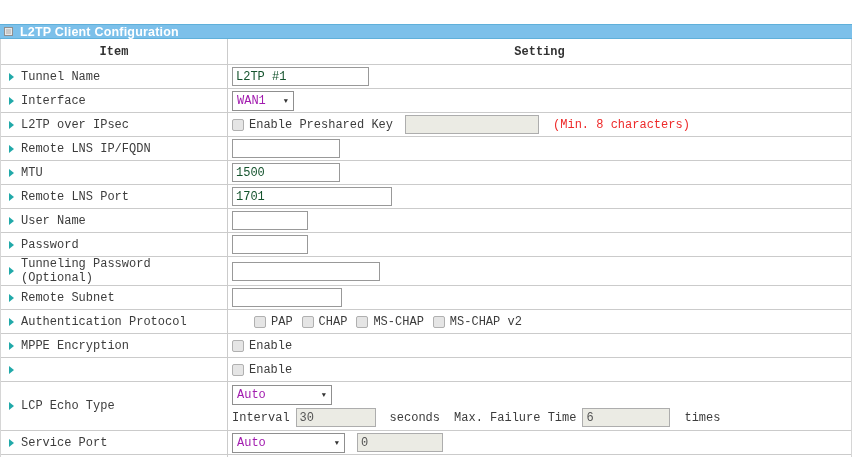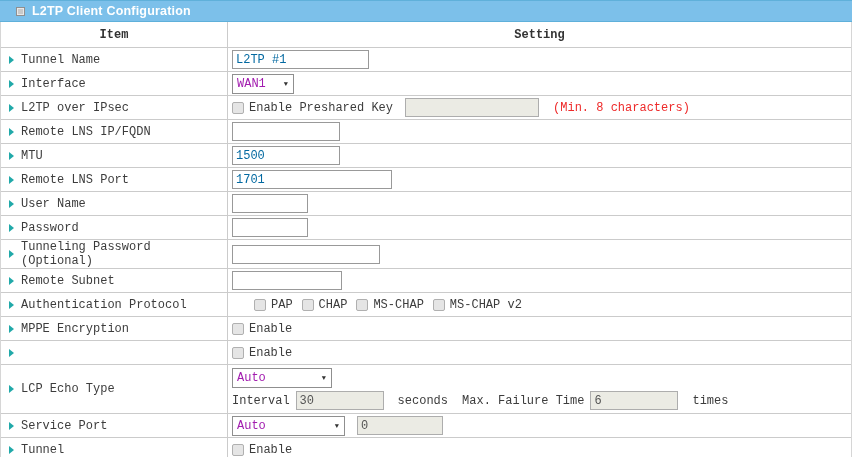--- a/index.html
+++ b/index.html
@@ -7,27 +7,28 @@
   body {
     font-family: "Liberation Sans", "DejaVu Sans", sans-serif;
     font-size: 12px;
     color: #3c3c3c;
     width: 852px;
   }
   .panel { width: 852px; }
 
   
   .titlebar {
-    height: 22px;
+    height: 15px;
     background: var(--header-bg, #7cc0ea);
     border-top: 1px solid #5fb0da;
     border-bottom: 1px solid #5fb0da;
     display: flex;
     align-items: center;
-    padding-left: 16px;
+    padding-left: 4px;
+    margin-top: 24px;
   }
   .titlebar .collapse-icon {
     width: 9px; height: 9px;
     background: #c9c9c9;
     border: 1px solid #8f8f8f;
     box-shadow: inset 0 0 0 1px #e8e8e8;
     margin-right: 7px;
     flex: 0 0 auto;
   }
   .titlebar .title {
@@ -74,21 +75,21 @@
     flex: 0 0 auto;
   }
 
   
   input.text {
     height: 19px;
     border: 1px solid #999999;
     background: #ffffff;
     font-family: inherit;
     font-size: 12px;
-    color: #0369a1;
+    color: #14532d;
     padding: 0 3px;
   }
   input.text.disabled {
     background: #ebebe4;
     border-color: #adadad;
     color: #555;
   }
   .select {
     height: 20px;
     border: 1px solid #8f8f8f;
@@ -133,21 +134,21 @@
   .w-interface  { width: 62px; }
   .w-preshared  { width: 134px; margin-left: 6px; }
   .w-lnsip      { width: 108px; }
   .w-mtu        { width: 108px; }
   .w-lnsport    { width: 160px; }
   .w-user       { width: 76px; }
   .w-pass       { width: 76px; }
   .w-tunpass    { width: 148px; }
   .w-subnet     { width: 110px; }
   .w-lcpsel     { width: 100px; }
-  .w-interval   { width: 88px; }
+  .w-interval   { width: 80px; }
   .w-failure    { width: 88px; }
   .w-servsel    { width: 113px; }
   .w-servport   { width: 86px; margin-left: 6px; }
 </style>
 </head>
 <body>
 
 <div class="panel">
 
   <div class="titlebar">

